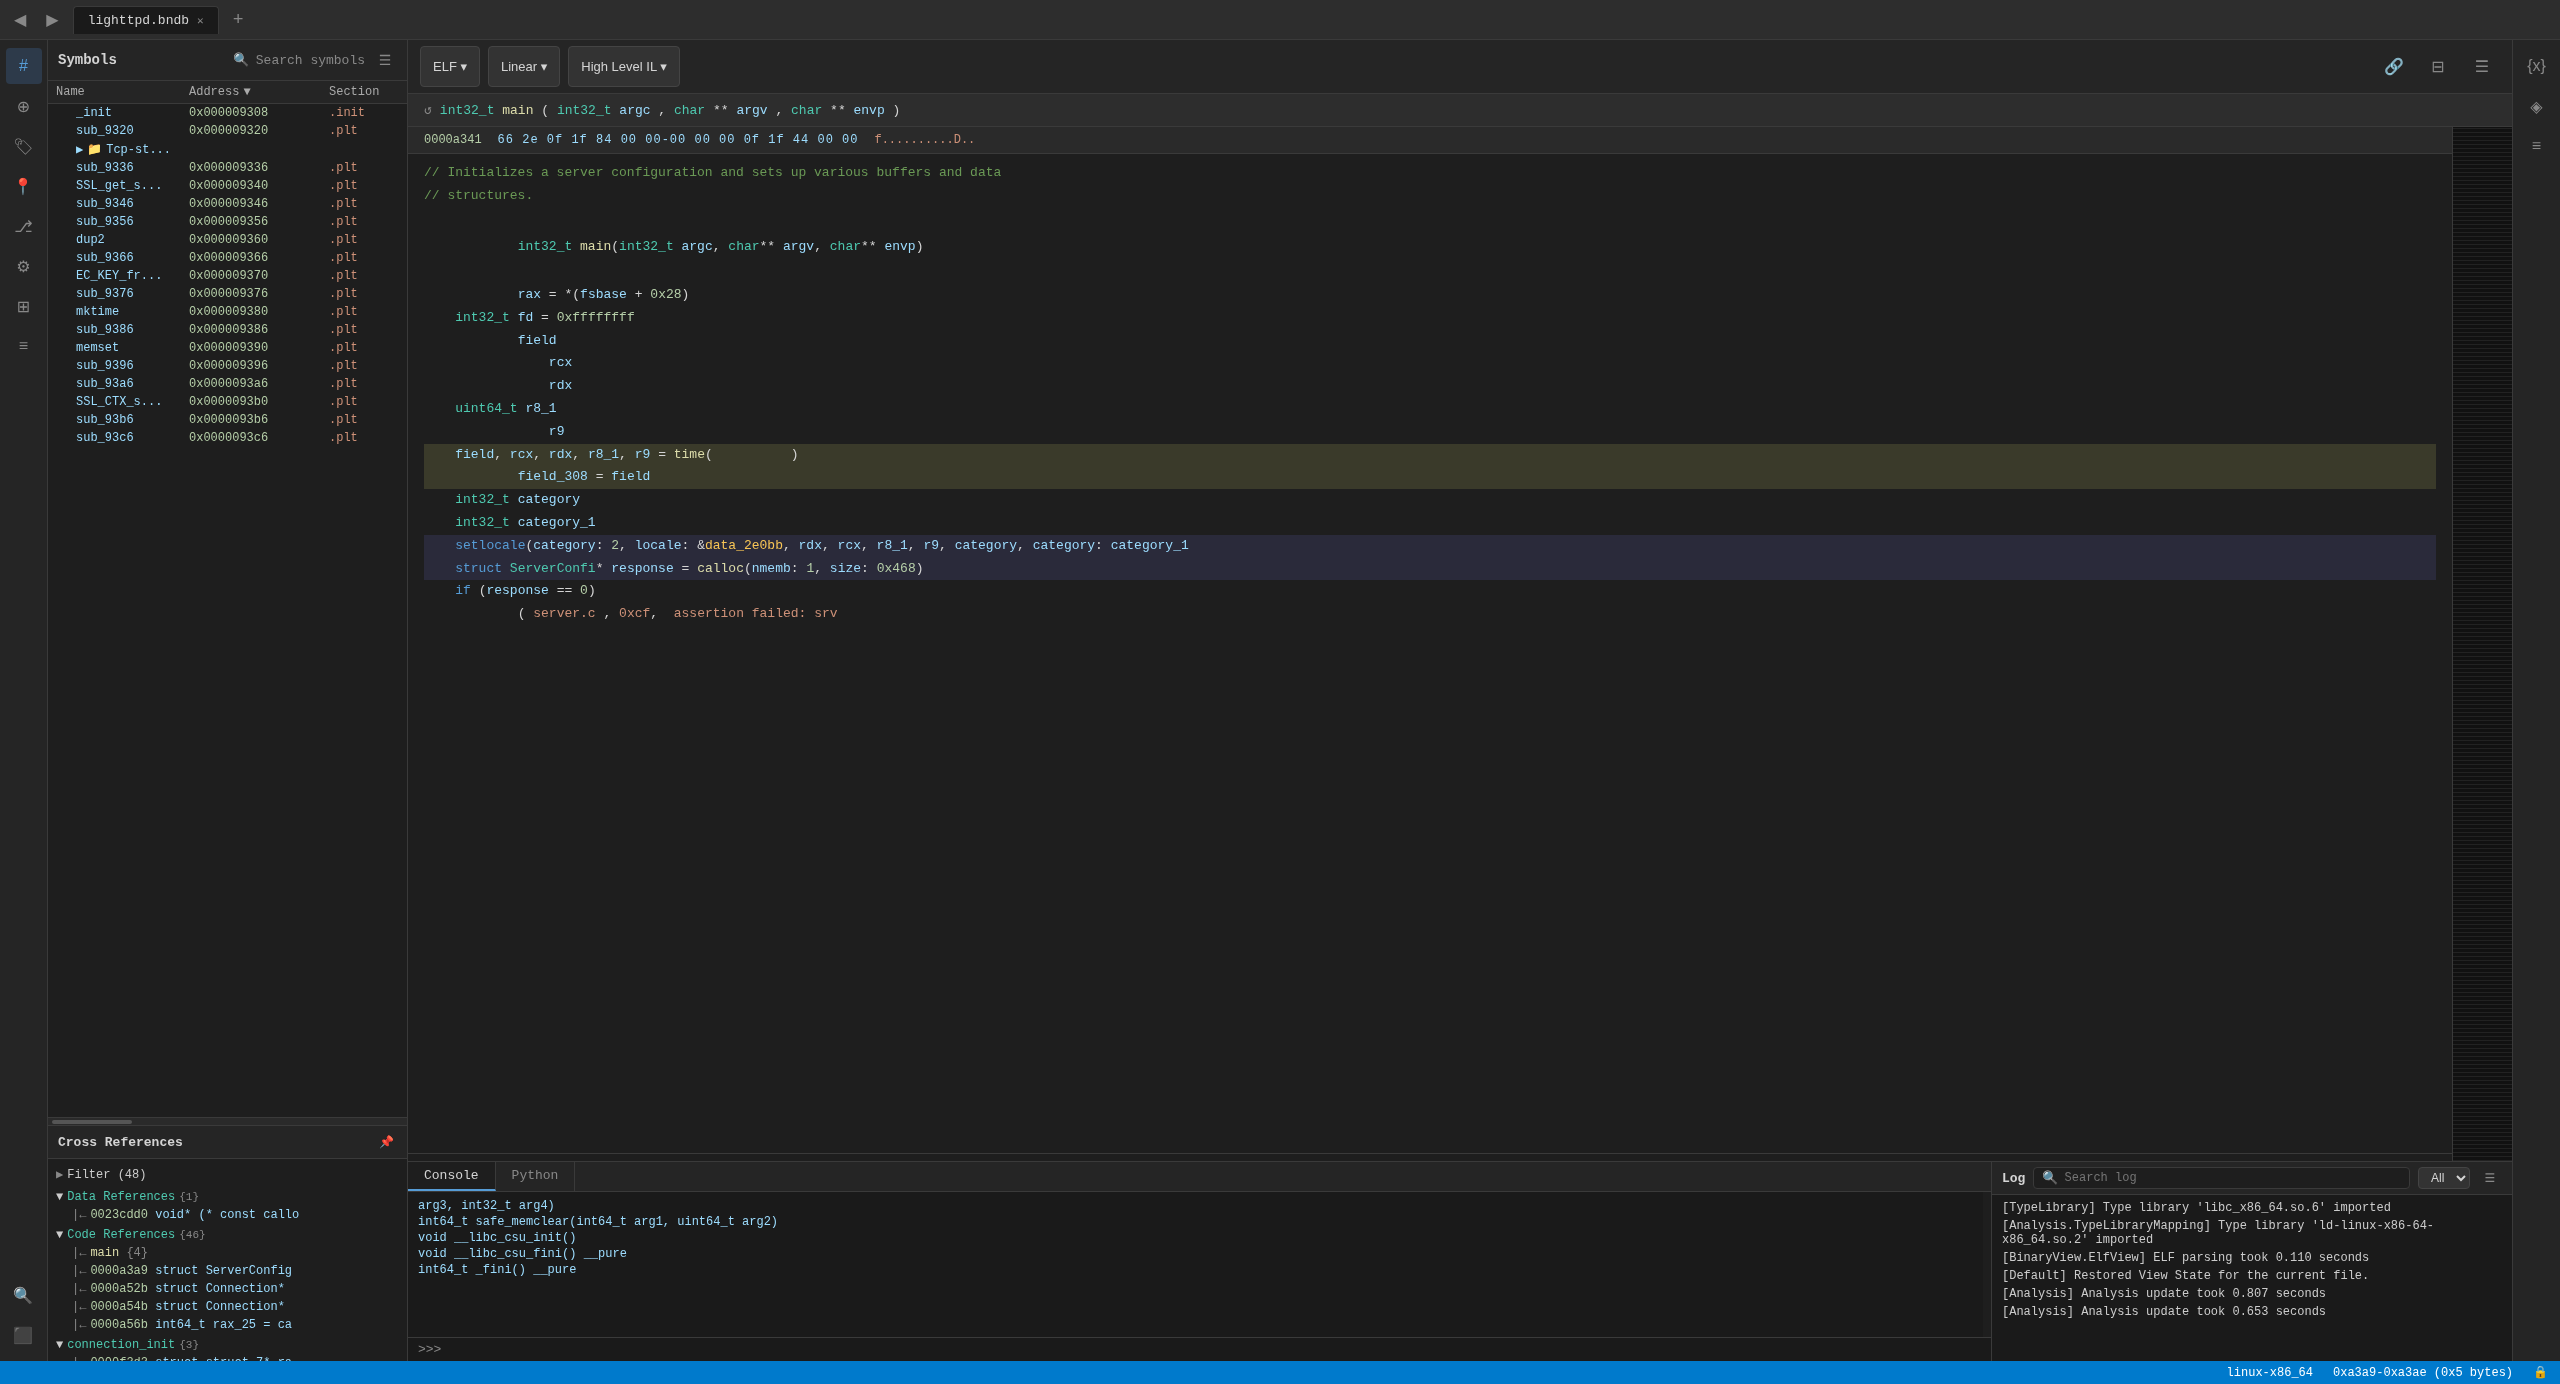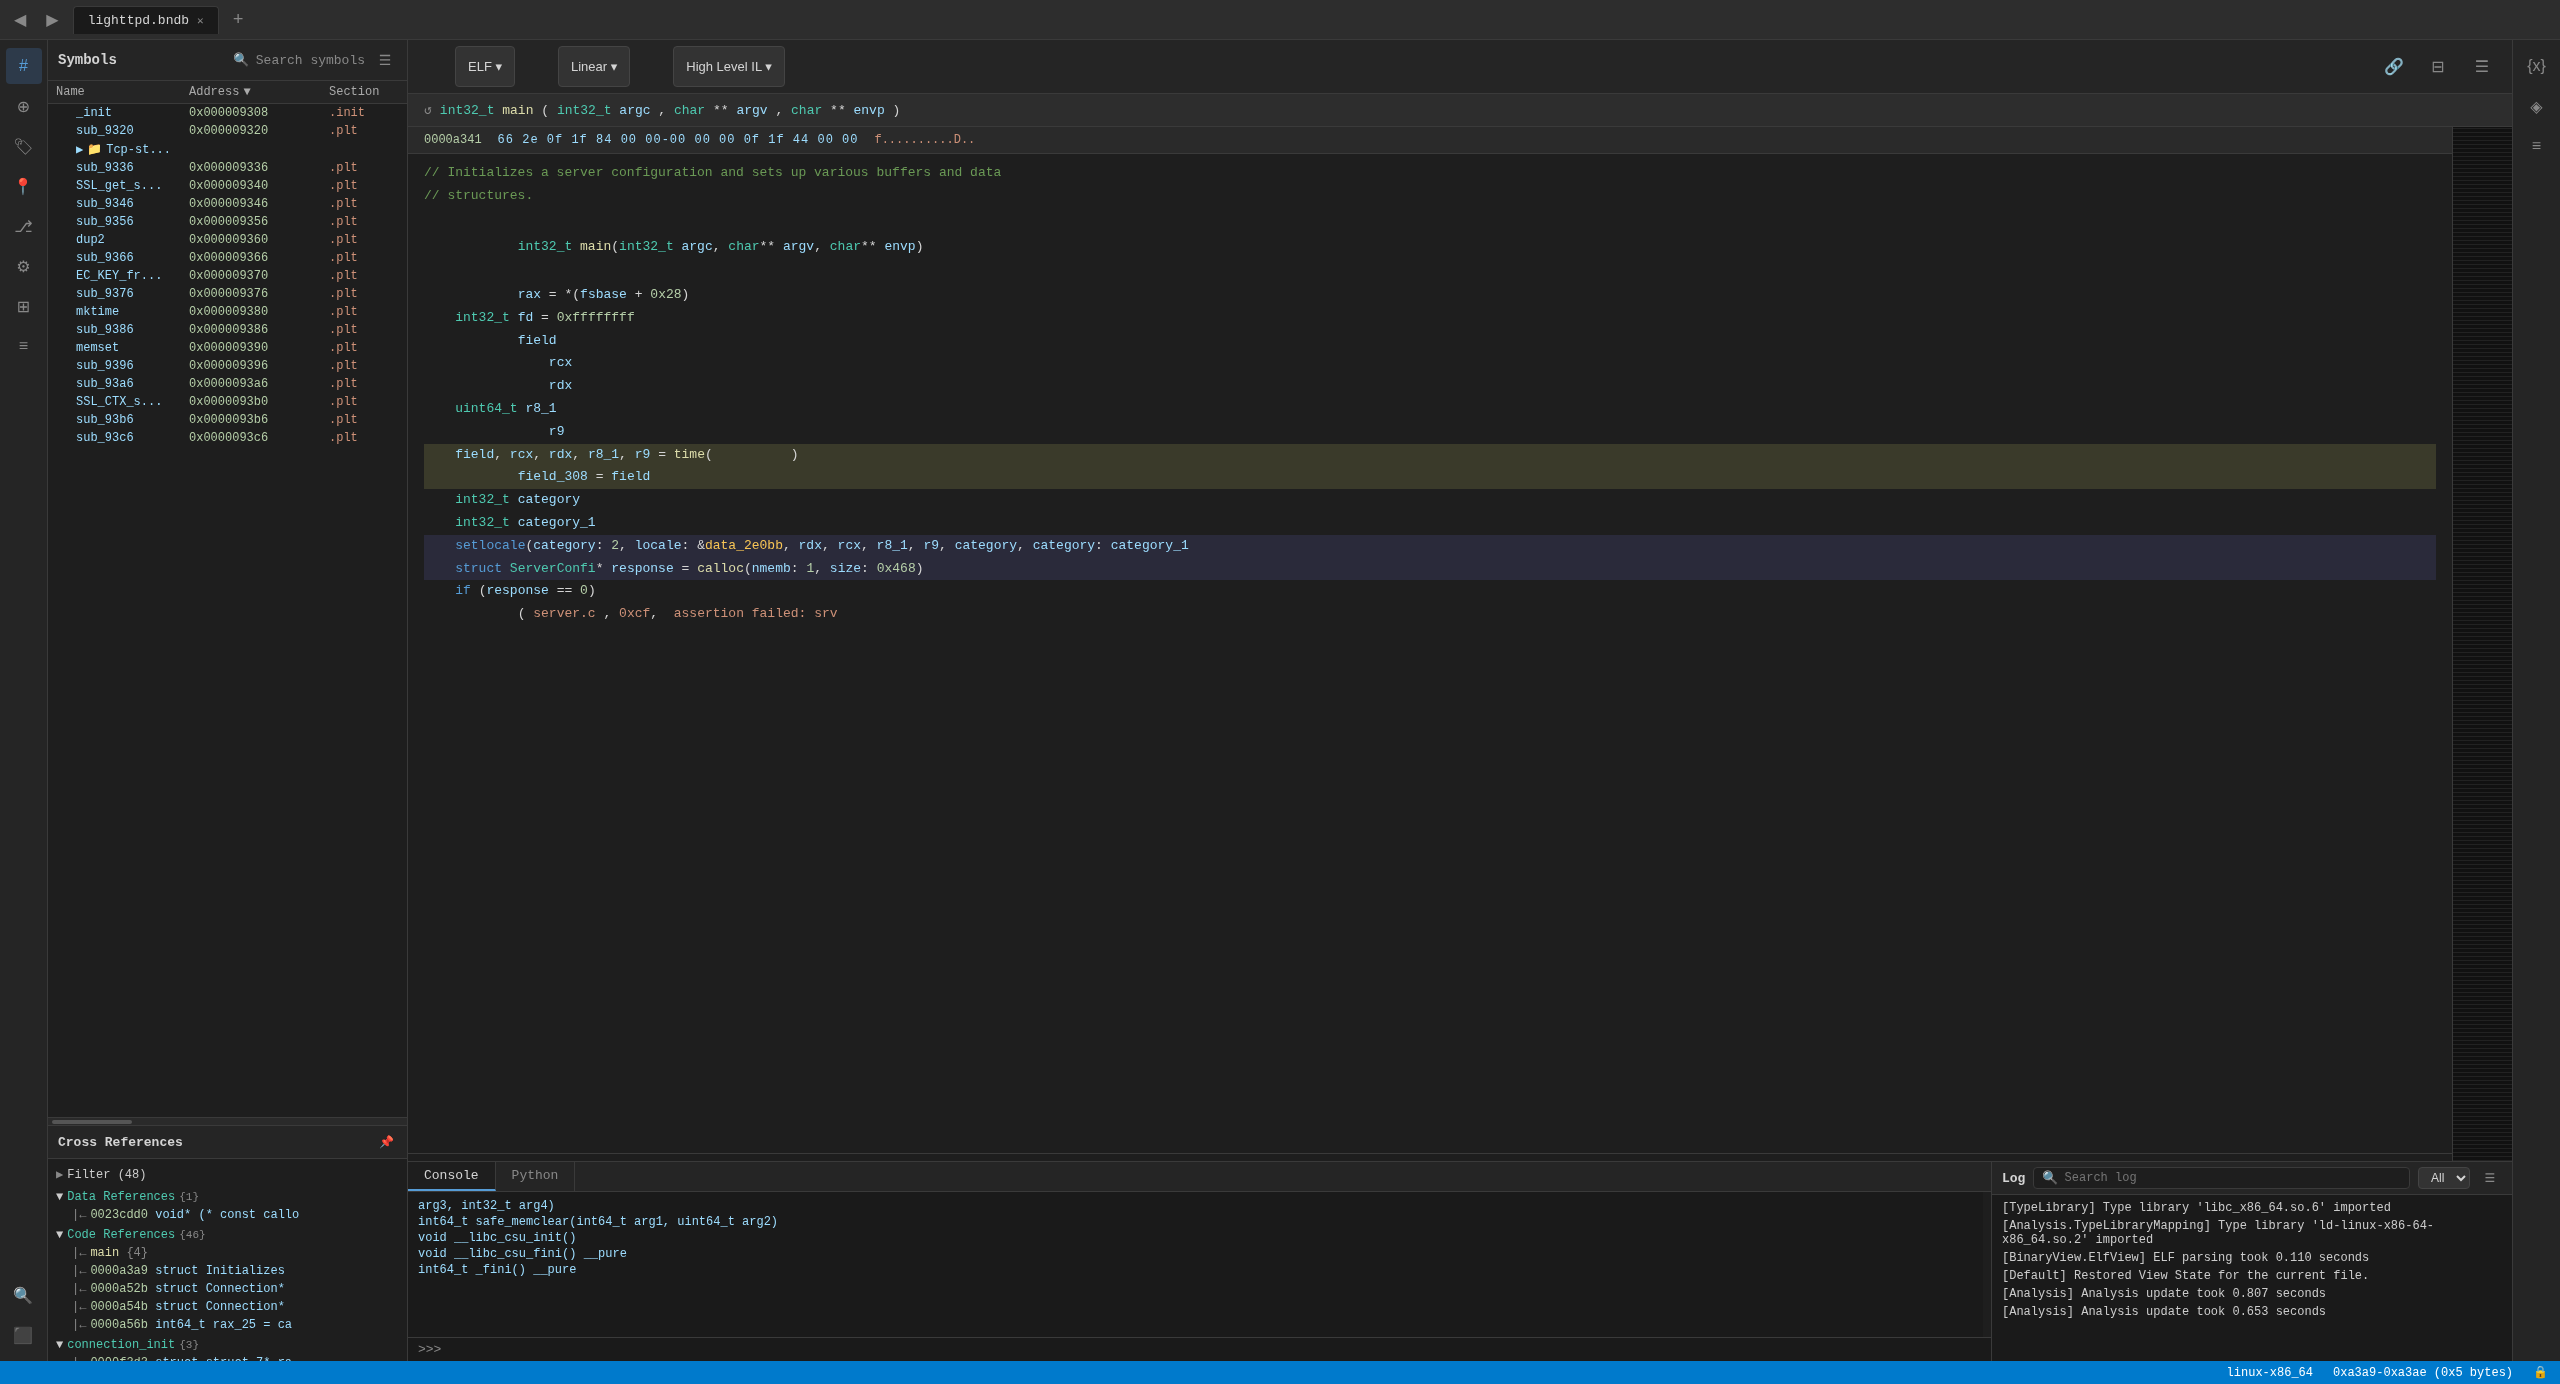--- a/index.html
+++ b/index.html
@@ -257,21 +257,20 @@
       background: #333;
       border: 1px solid #444;
       color: #d4d4d4;
       padding: 12px 12px;
       border-radius: 4px;
       cursor: pointer;
       font-size: 13px;
       display: flex;
       align-items: center;
       gap: 4px;
-      margin-left: 35px;
     }
 
     
     .func-sig-bar {
       background: #2d2d2d;
       padding: 8px 16px;
       font-size: 13px;
       border-bottom: 1px solid #3a3a3a;
       display: flex;
       align-items: center;
@@ -685,21 +684,21 @@
             </div>
             <div class="xref-item"><span class="xref-arrow">|←</span><span style="color:#b5cea8">0023cdd0</span> <span>void* (* const callo</span></div>
           </div>
           <div class="xref-section">
             <div class="xref-section-header">
               <span>▼</span>
               <span style="color:#4ec9b0">Code References</span>
               <span class="xref-count">{46}</span>
             </div>
             <div class="xref-item"><span class="xref-arrow">|←</span><span style="color:#dcdcaa">main</span> <span style="color:#888"> {4}</span></div>
-            <div class="xref-item"><span class="xref-arrow">|←</span><span style="color:#b5cea8">0000a3a9</span> <span>struct Initializes</span></div>
+            <div class="xref-item"><span class="xref-arrow">|←</span><span style="color:#b5cea8">0000a3a9</span> <span>struct ServerConfig</span></div>
             <div class="xref-item"><span class="xref-arrow">|←</span><span style="color:#b5cea8">0000a52b</span> <span>struct Connection*</span></div>
             <div class="xref-item"><span class="xref-arrow">|←</span><span style="color:#b5cea8">0000a54b</span> <span>struct Connection*</span></div>
             <div class="xref-item"><span class="xref-arrow">|←</span><span style="color:#b5cea8">0000a56b</span> <span>int64_t rax_25 = ca</span></div>
           </div>
           <div class="xref-section">
             <div class="xref-section-header">
               <span>▼</span>
               <span style="color:#4ec9b0">connection_init</span>
               <span class="xref-count">{3}</span>
             </div>

